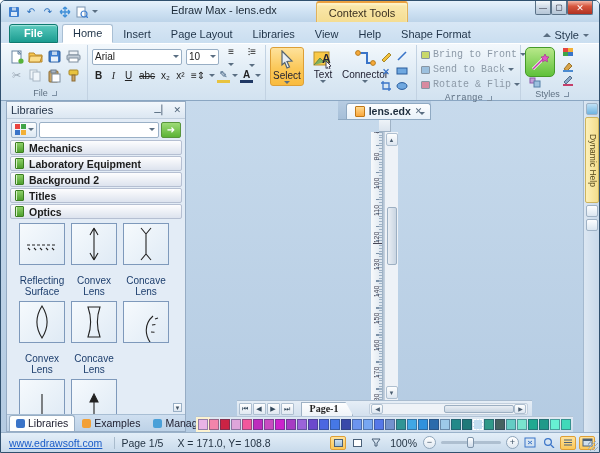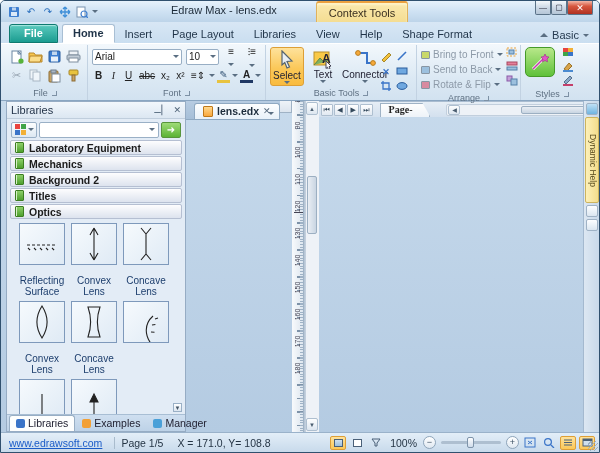--- a/index.html
+++ b/index.html
@@ -23,21 +23,21 @@
   .winbtn { width:16px; height:14px; border:1px solid #5a7288; border-top:none; background:linear-gradient(#f4f8fb,#cdd9e6 50%,#b5c6d7);
     display:flex; align-items:center; justify-content:center; font-size:8px; color:#223; border-radius:0 0 2px 2px; }
   .winbtn.close { width:26px; background:linear-gradient(#f2b7a8,#d6573f 40%,#b03121); color:#fff; font-size:9px; }
 
   
   .tabrow { height:21px; flex:0 0 21px; display:flex; align-items:flex-end; padding-left:8px; position:relative;
     background:linear-gradient(#d8e7f5,#cadef0); }
   .rtab { padding:2px 10px 3px; font-size:11px; color:#1f3348; border-radius:3px 3px 0 0; cursor:default; }
   .rtab.filetab { background:linear-gradient(#5bcabe,#1b9c90); color:#fff; border:1px solid #0f7a70;
     padding:2px 14px 3px; margin-right:4px; font-weight:bold; box-shadow:inset 0 1px 1px #a9e8e0; }
-  .rtab.active { background:#fff; border:1px solid #a9bfd4; border-bottom:1px solid #fff;font-weight:bold; }
+  .rtab.active { background:#fff; border:1px solid #a9bfd4; border-bottom:1px solid #fff; }
   .style-btn { position:absolute; right:10px; bottom:2px; display:flex; align-items:center; gap:4px; font-size:11px; color:#253a50; }
   .tri-up { width:0; height:0; border-left:4px solid transparent; border-right:4px solid transparent; border-bottom:4px solid #5a6e82; }
   .tri-dn { width:0; height:0; border-left:3px solid transparent; border-right:3px solid transparent; border-top:3px solid #5a6e82; display:inline-block; }
 
   
   .ribbon { height:58px; flex:0 0 58px; background:linear-gradient(#f3f8fc,#dcE9f4 60%,#d2e2f0);
     border-top:1px solid #fff; border-bottom:1px solid #8aa6c2; display:flex; padding:1px 0 0 2px; }
   .rgroup { display:flex; flex-direction:column; border-right:1px solid #c2d2e2; padding:2px 4px 0; position:relative; }
   .rgroup-label { text-align:center; font-size:9px; color:#5e7082; margin-top:auto; padding:1px 0 2px; display:flex; align-items:center; justify-content:center; gap:4px;}
   .launcher { width:5px; height:5px; border-right:1px solid #7d91a5; border-bottom:1px solid #7d91a5; }
@@ -87,21 +87,21 @@
   .thumblabel { font-size:10px; line-height:1.12; color:#1d3e6d; text-align:center; height:24px; margin-top:10px; }
   .thumb-scroll { position:absolute; right:3px; bottom:2px; width:9px; height:9px; border:1px solid #9ab0c6;
     background:linear-gradient(#fff,#dce6f0); font-size:6px; color:#456; display:flex; align-items:center; justify-content:center; }
   .paneltabs { height:17px; flex:0 0 17px; display:flex; align-items:flex-end; background:linear-gradient(#cfdff0,#bdd2e7);
     border-top:1px solid #a8bed4; padding-left:2px; gap:1px; }
   .ptab { display:flex; align-items:center; gap:3px; font-size:10.5px; color:#223; padding:1px 6px 2px; border-radius:3px 3px 0 0; }
   .ptab.active { background:#fdfefe; border:1px solid #98aec4; border-bottom:none; }
   .ptab .dot { width:9px; height:9px; border-radius:2px; }
 
   
-  .canvascol { flex:1 1 auto; display:flex; flex-direction:row; min-width:0; }
+  .canvascol { flex:1 1 auto; display:flex; flex-direction:column; min-width:0;align-items:center; }
   .doctabbar { height:19px; flex:0 0 19px; display:flex; align-items:flex-end; padding-left:8px; position:relative;
     background:linear-gradient(#b7cce2,#a6bfd8); border-bottom:1px solid #8fa9c2; }
   .doctab { display:flex; align-items:center; gap:4px; background:linear-gradient(#fdfeff,#e8f1f9);
     border:1px solid #8fa9c2; border-bottom:none; border-radius:3px 3px 0 0; padding:1px 8px 2px; font-size:10.5px; font-weight:bold; color:#1c2c3c; }
   .doctab .closex { color:#55687c; font-weight:normal; font-size:9px; }
   .docpage { width:10px; height:11px; background:linear-gradient(#ffd98e,#f9a73d); border:1px solid #c07818; border-radius:1px; }
   .doc-caret { position:absolute; right:6px; bottom:4px; }
 
   .rulerrow { height:12px; flex:0 0 12px; display:flex; }
   .rulercorner { width:12px; flex:0 0 12px; background:linear-gradient(#eef3f8,#dbe4ee); border-right:1px solid #9fb2c5; border-bottom:1px solid #9fb2c5; }
@@ -212,21 +212,21 @@
     <div class="rtab filetab">File</div>
       <div class="rtab active">Home</div>
       <div class="rtab">Insert</div>
       <div class="rtab">Page Layout</div>
       <div class="rtab">Libraries</div>
       <div class="rtab">View</div>
       <div class="rtab">Help</div>
       <div class="rtab">Shape Format</div>
       <div class="style-btn">
       <span class="tri-up"></span>
-      <span>Basic</span>
+      <span>Style</span>
       <span class="tri-dn"></span>
     </div>
   </div>
 
   <div class="ribbon">
 
     <div class="rgroup">
       <div class="grid2x4">
         <span class="icon16">
             <svg width="14" height="14">
@@ -301,24 +301,20 @@
           <span class="fmtbtn" style="text-decoration:underline">U</span>
           <span class="fmtbtn" style="text-decoration:line-through">abc</span>
           <span class="fmtbtn" style="">x₂</span>
           <span class="fmtbtn" style="">x²</span>
           <span class="fmtbtn">≡⇕</span>
           <span class="tri-dn"></span>
           <span class="fmtbtn" style="border-bottom: 3px solid rgb(232, 195, 63); color: rgb(58, 90, 122);">✎</span>
           <span class="tri-dn"></span>
           <span class="fmtbtn" style="border-bottom: 3px solid rgb(31, 56, 100); font-weight: bold;">A</span>
           <span class="tri-dn"></span>
-        </div>
-      <div class="rgroup-label">
-          <span>Font</span>
-          <span class="launcher"></span>
         </div>
     </div>
 
     <div class="rgroup">
       <div class="bigrow">
         <div class="bigbtn sel">
           <svg width="18" height="20">
               <path d="M4 1 L14 11 L9 11.5 L11.5 17 L9 18 L6.8 12.5 L4 15 Z" fill="#e9eef3" stroke="#55646f" stroke-width="1.2"></path>
             </svg>
           <span>Select</span>
@@ -356,27 +352,23 @@
               <rect x="1" y="3" width="10" height="6" fill="#6fa8e0" stroke="#2a5c9c"></rect>
             </svg></span>
         <span><svg width="12" height="12">
               <path d="M3 1 V9 H11 M1 3 H9 V11" fill="none" stroke="#3a74c8" stroke-width="1.3"></path>
             </svg></span>
         <span><svg width="12" height="12">
               <ellipse cx="6" cy="6" rx="5" ry="3.4" fill="#6fa8e0" stroke="#2a5c9c"></ellipse>
             </svg></span>
       </div>
       <div style="width:142px;"></div>
-      <div class="rgroup-label">
-          <span>Basic Tools</span>
-          <span class="launcher"></span>
-        </div>
-    </div>
-
-    <div class="rgroup" style="width:104px;">
+    </div>
+
+    <div class="rgroup" style="width:104px;font-family:Liberation Mono, monospace;">
       <div style="display:flex;">
         <div id="arrangecol" style="display:flex;flex-direction:column;">
             <div class="arr-row">
               <span class="sq" style="width: 9px; height: 8px; background: rgb(201, 216, 106); border: 1px solid rgb(136, 150, 164);"></span>
               <span>Bring to Front</span>
               <span class="tri-dn"></span>
             </div>
             <div class="arr-row">
               <span class="sq" style="width: 9px; height: 8px; background: rgb(156, 192, 222); border: 1px solid rgb(136, 150, 164);"></span>
               <span>Send to Back</span>
@@ -463,25 +455,25 @@
         </div>
         <div class="searchbox">
           <input value="" placeholder="" style="">
           <span class="tri-dn" style="margin-right:3px;"></span>
         </div>
         <div class="gobtn">➜</div>
       </div>
       <div id="sections">
           <div class="sectionbar">
             <span class="bookicon"></span>
-            <span>Laboratory Equipment</span>
+            <span>Mechanics</span>
           </div>
           <div class="sectionbar">
             <span class="bookicon"></span>
-            <span>Mechanics</span>
+            <span>Laboratory Equipment</span>
           </div>
           <div class="sectionbar">
             <span class="bookicon"></span>
             <span>Background 2</span>
           </div>
           <div class="sectionbar">
             <span class="bookicon"></span>
             <span>Titles</span>
           </div>
           <div class="sectionbar">

